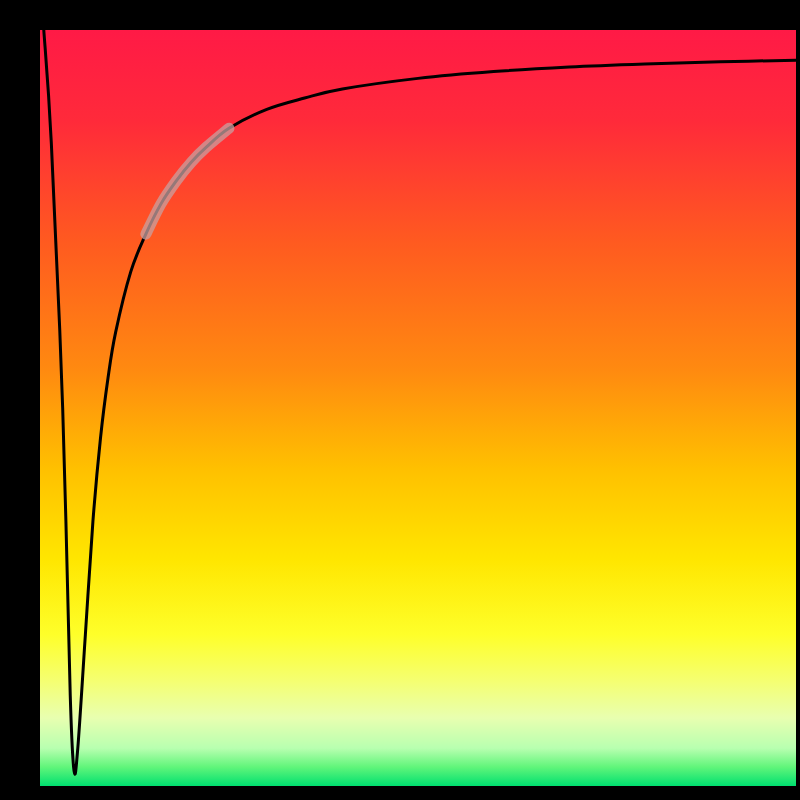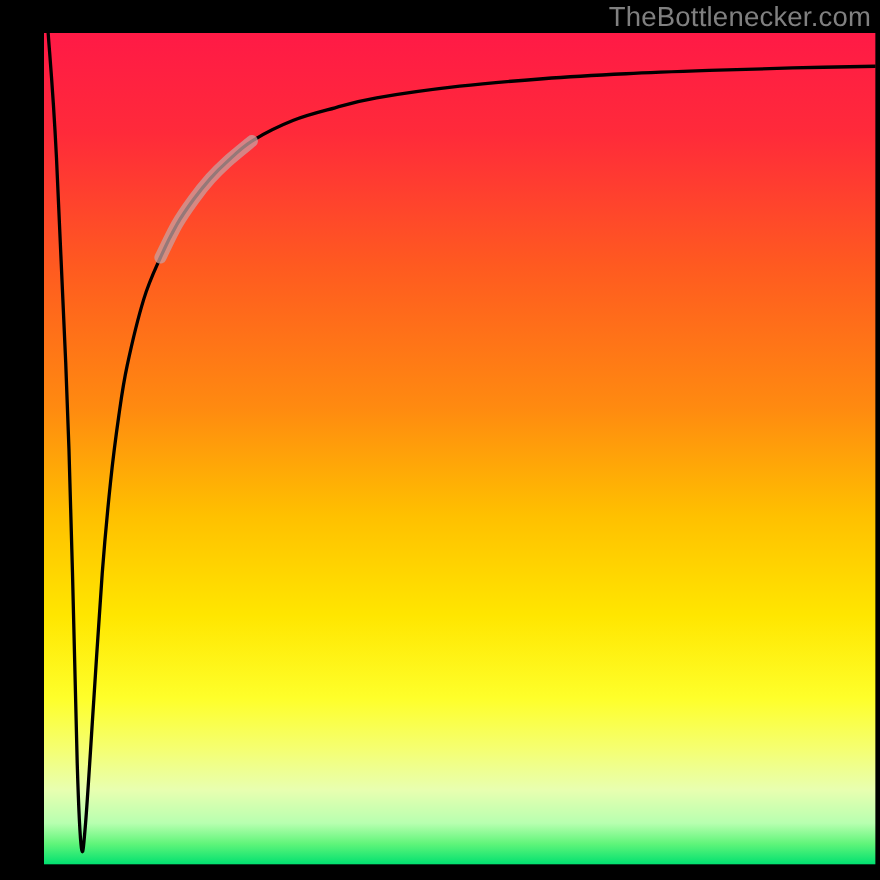--- a/index.html
+++ b/index.html
@@ -33,21 +33,20 @@
     top: 30px;
     width: 756px;
     height: 756px;
   }
   svg { display: block; }
 </style>
 </head>
 <body>
 
 <div class="frame">
-  <div class="watermark">TheBottlenecker.com</div>
 
   <div class="plot-area">
     <svg id="chart-svg" width="756" height="756" viewBox="0 0 756 756">
       <defs>
         <linearGradient id="bg-grad" x1="0" y1="0" x2="0" y2="1">
             <stop offset="0%" stop-color="#ff1a46"></stop>
             <stop offset="12%" stop-color="#ff2a3a"></stop>
             <stop offset="28.000000000000004%" stop-color="#ff5a20"></stop>
             <stop offset="45%" stop-color="#ff8a10"></stop>
             <stop offset="57.99999999999999%" stop-color="#ffc000"></stop>

